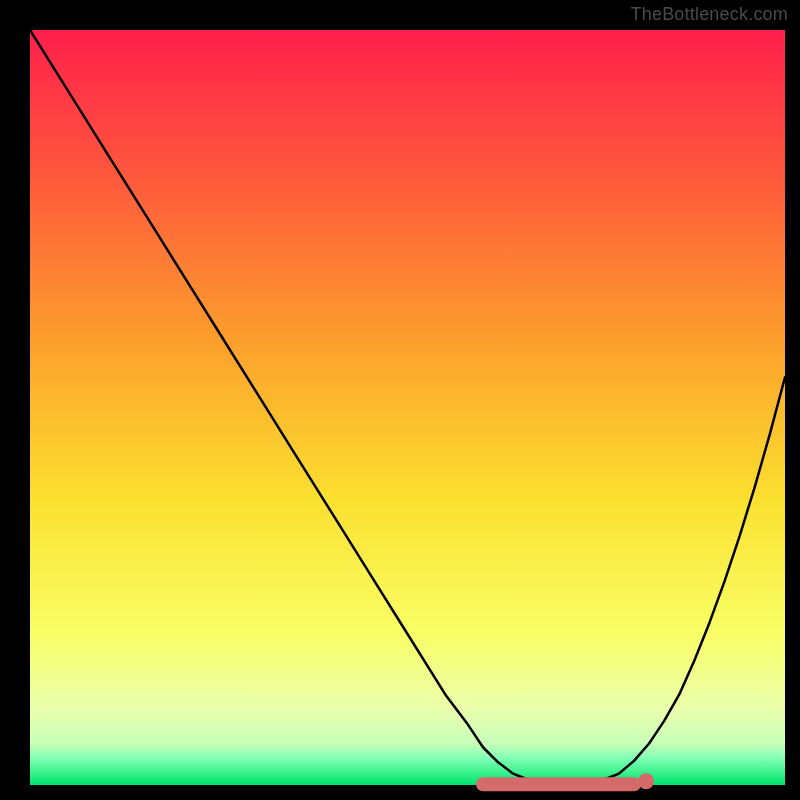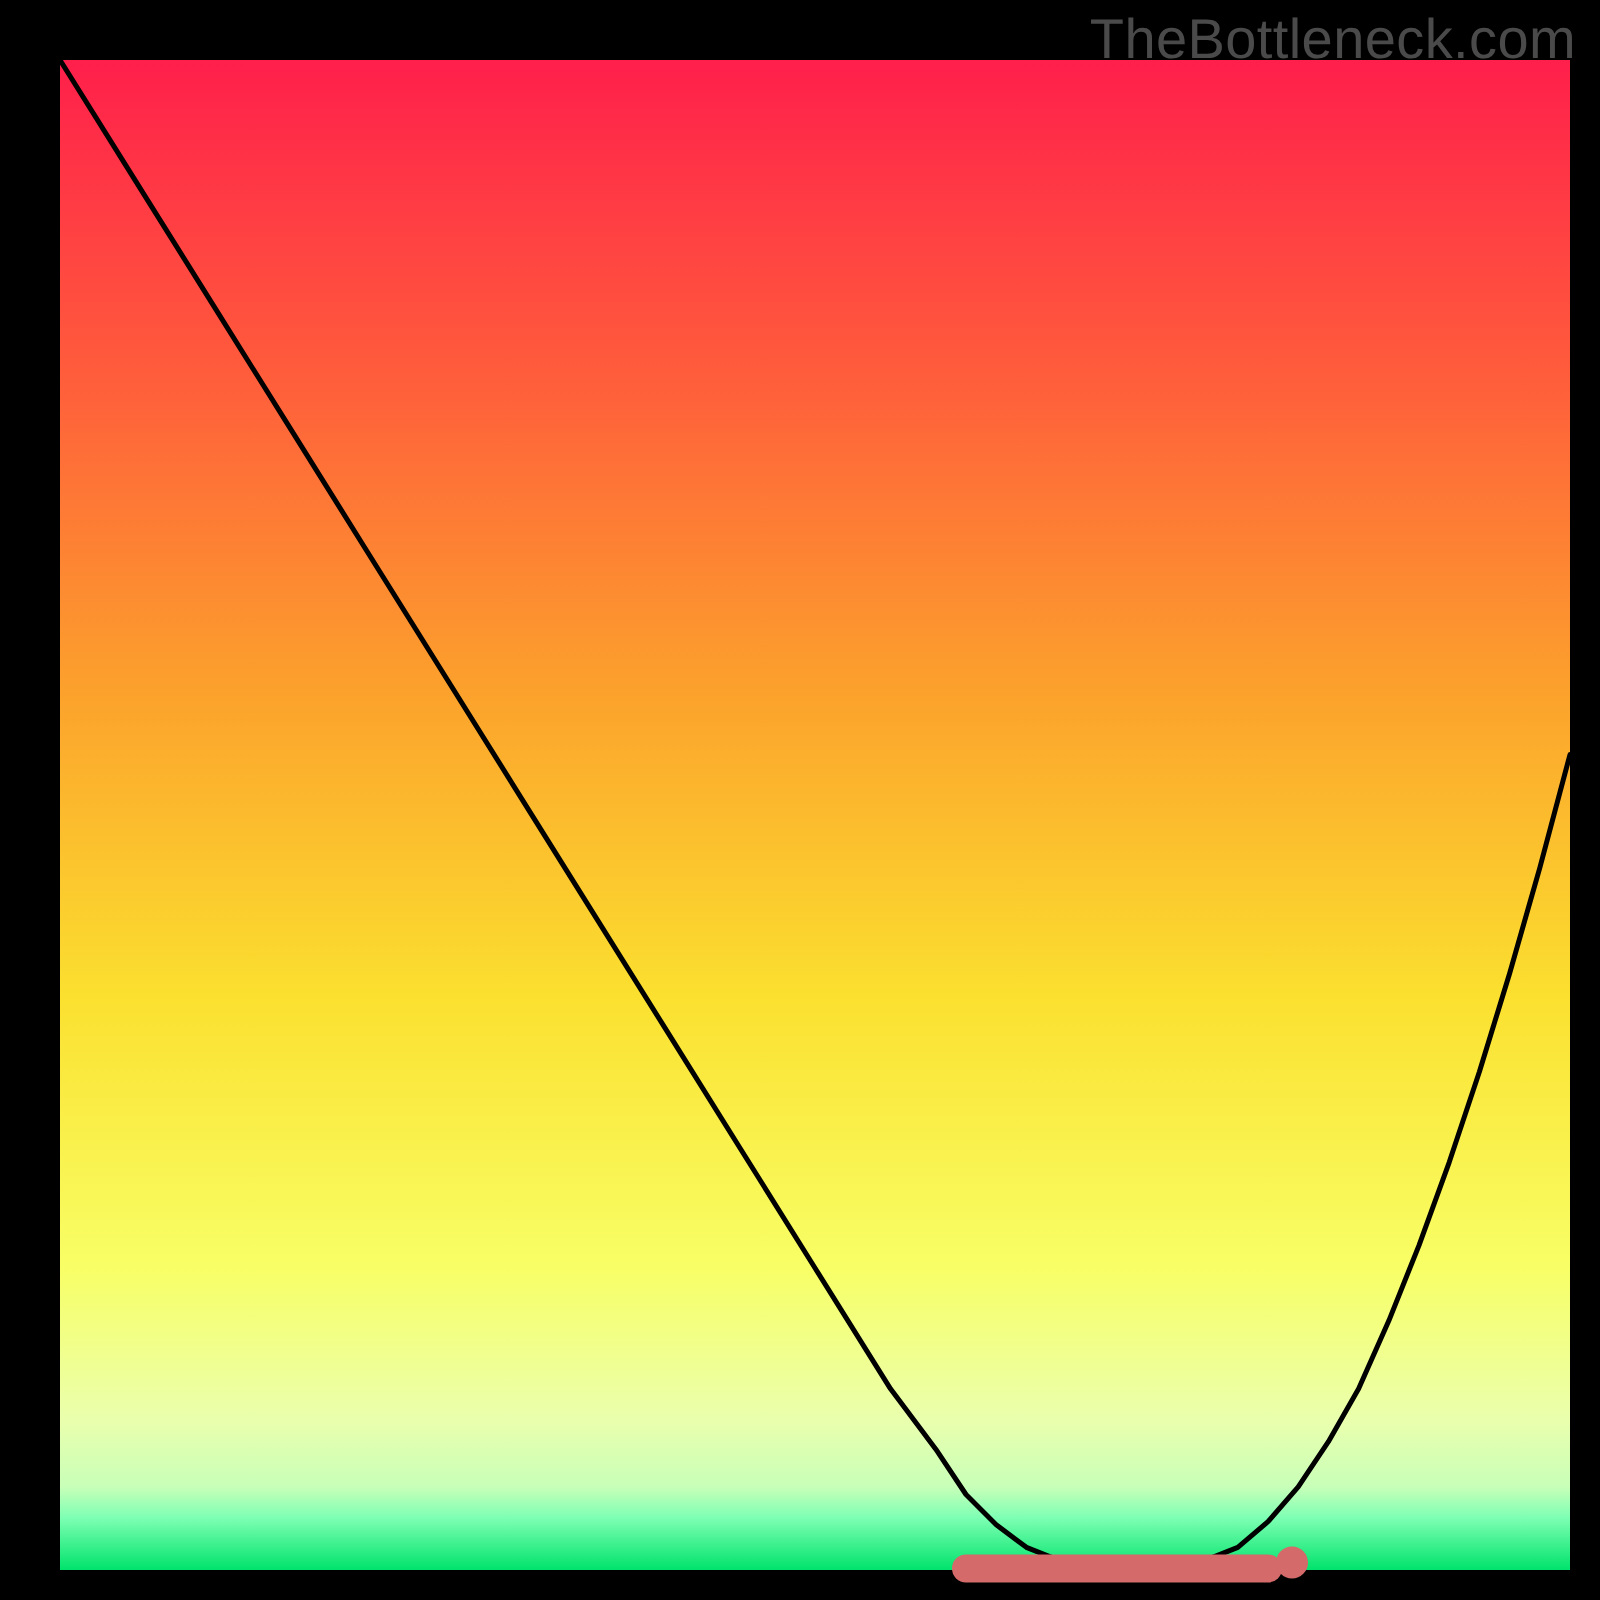--- a/index.html
+++ b/index.html
@@ -16,21 +16,21 @@
     top: 0;
     width: 800px;
     height: 800px;
     background: #000;
   }
   .watermark {
     position: absolute;
     top: 4px;
     right: 12px;
     font-family: Arial, Helvetica, sans-serif;
-    font-size: 28px;
+    font-size: 18px;
     color: #4a4a4a;
     letter-spacing: 0.2px;
   }
   svg {
     position: absolute;
     left: 0;
     top: 0;
   }
 </style>
 </head>

